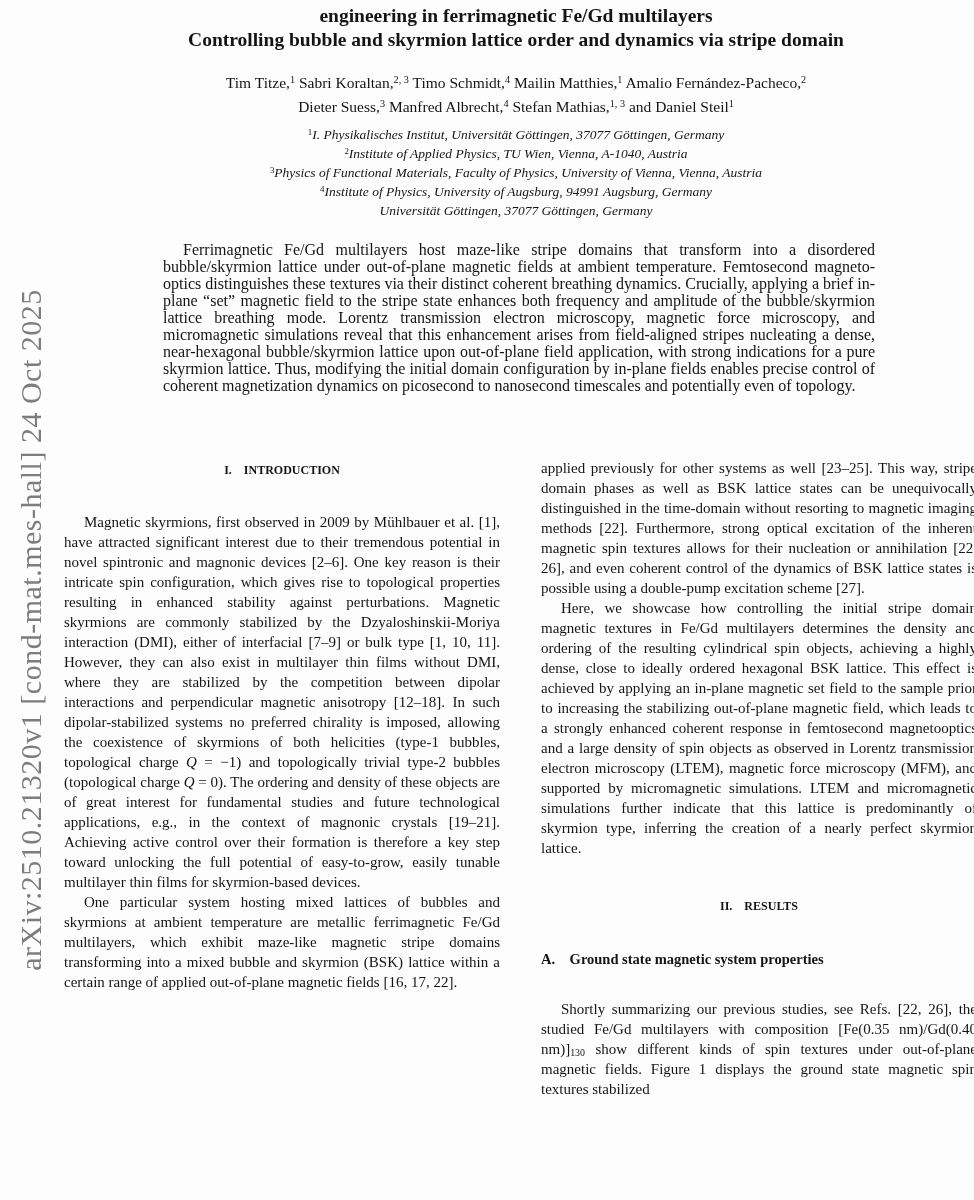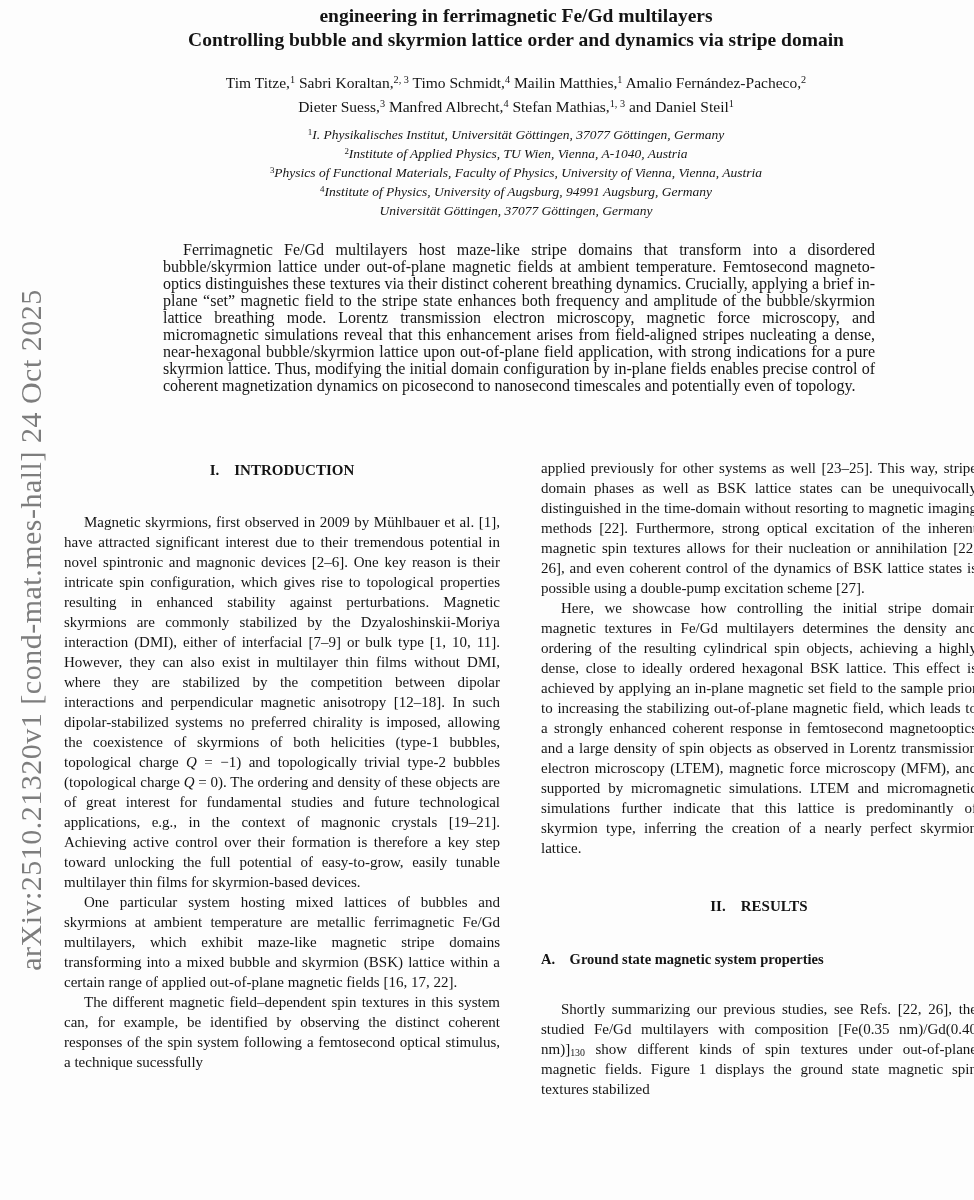--- a/index.html
+++ b/index.html
@@ -49,21 +49,21 @@
   .col-left  { left:64px;  }
   .col-right { left:541px; }
   .para {
     margin:0;
     font-size:15px; line-height:20px;
     text-align:justify;
     hyphens:auto; -webkit-hyphens:auto;
   }
   .para.ind { text-indent:20px; }
   .sec-h1 {
-    font-size:15px; font-weight:bold;
+    font-size:12px; font-weight:bold;
     text-align:center;
     margin:38px 0 32px 0;
     line-height:20px;
   }
   .sec-h1:first-child { margin-top:2px; }
   .sec-h2 {
     font-size:14.5px; font-weight:bold;
     text-align:left;
     margin:34px 0 30px 0;
     line-height:19px;
@@ -93,21 +93,20 @@
         <div class="affil-line"><i>Universität Göttingen, 37077 Göttingen, Germany</i></div>
       </div>
   </div>
 
   <div class="abstract">Ferrimagnetic Fe/Gd multilayers host maze-like stripe domains that transform into a disordered bubble/skyrmion lattice under out-of-plane magnetic fields at ambient temperature. Femtosecond magneto-optics distinguishes these textures via their distinct coherent breathing dynamics. Crucially, applying a brief in-plane “set” magnetic field to the stripe state enhances both frequency and amplitude of the bubble/skyrmion lattice breathing mode. Lorentz transmission electron microscopy, magnetic force microscopy, and micromagnetic simulations reveal that this enhancement arises from field-aligned stripes nucleating a dense, near-hexagonal bubble/skyrmion lattice upon out-of-plane field application, with strong indications for a pure skyrmion lattice. Thus, modifying the initial domain configuration by in-plane fields enables precise control of coherent magnetization dynamics on picosecond to nanosecond timescales and potentially even of topology.</div>
 
   <div class="col col-left">
       <div class="sec-h1">I. INTRODUCTION</div>
       <p class="para ind">Magnetic skyrmions, first observed in 2009 by Mühlbauer et al. [1], have attracted significant interest due to their tremendous potential in novel spintronic and magnonic devices [2–6]. One key reason is their intricate spin configuration, which gives rise to topological properties resulting in enhanced stability against perturbations. Magnetic skyrmions are commonly stabilized by the Dzyaloshinskii-Moriya interaction (DMI), either of interfacial [7–9] or bulk type [1, 10, 11]. However, they can also exist in multilayer thin films without DMI, where they are stabilized by the competition between dipolar interactions and perpendicular magnetic anisotropy [12–18]. In such dipolar-stabilized systems no preferred chirality is imposed, allowing the coexistence of skyrmions of both helicities (type-1 bubbles, topological charge <i>Q</i> = −1) and topologically trivial type-2 bubbles (topological charge <i>Q</i> = 0). The ordering and density of these objects are of great interest for fundamental studies and future technological applications, e.g., in the context of magnonic crystals [19–21]. Achieving active control over their formation is therefore a key step toward unlocking the full potential of easy-to-grow, easily tunable multilayer thin films for skyrmion-based devices.</p>
       <p class="para ind">One particular system hosting mixed lattices of bubbles and skyrmions at ambient temperature are metallic ferrimagnetic Fe/Gd multilayers, which exhibit maze-like magnetic stripe domains transforming into a mixed bubble and skyrmion (BSK) lattice within a certain range of applied out-of-plane magnetic fields [16, 17, 22].</p>
-      <p class="para ind">The different magnetic field–dependent spin textures in this system can, for example, be identified by observing the distinct coherent responses of the spin system following a femtosecond optical stimulus, a technique sucessfully</p>
     </div>
   <div class="col col-right">
       <p class="para">applied previously for other systems as well [23–25]. This way, stripe domain phases as well as BSK lattice states can be unequivocally distinguished in the time-domain without resorting to magnetic imaging methods [22]. Furthermore, strong optical excitation of the inherent magnetic spin textures allows for their nucleation or annihilation [22, 26], and even coherent control of the dynamics of BSK lattice states is possible using a double-pump excitation scheme [27].</p>
       <p class="para ind">Here, we showcase how controlling the initial stripe domain magnetic textures in Fe/Gd multilayers determines the density and ordering of the resulting cylindrical spin objects, achieving a highly dense, close to ideally ordered hexagonal BSK lattice. This effect is achieved by applying an in-plane magnetic set field to the sample prior to increasing the stabilizing out-of-plane magnetic field, which leads to a strongly enhanced coherent response in femtosecond magnetooptics and a large density of spin objects as observed in Lorentz transmission electron microscopy (LTEM), magnetic force microscopy (MFM), and supported by micromagnetic simulations. LTEM and micromagnetic simulations further indicate that this lattice is predominantly of skyrmion type, inferring the creation of a nearly perfect skyrmion lattice.</p>
       <div class="sec-h1">II. RESULTS</div>
       <div class="sec-h2">A. Ground state magnetic system properties</div>
       <p class="para ind">Shortly summarizing our previous studies, see Refs. [22, 26], the studied Fe/Gd multilayers with composition [Fe(0.35 nm)/Gd(0.40 nm)]<sub>130</sub> show different kinds of spin textures under out-of-plane magnetic fields. Figure 1 displays the ground state magnetic spin textures stabilized</p>
     </div>
 
 </div>

